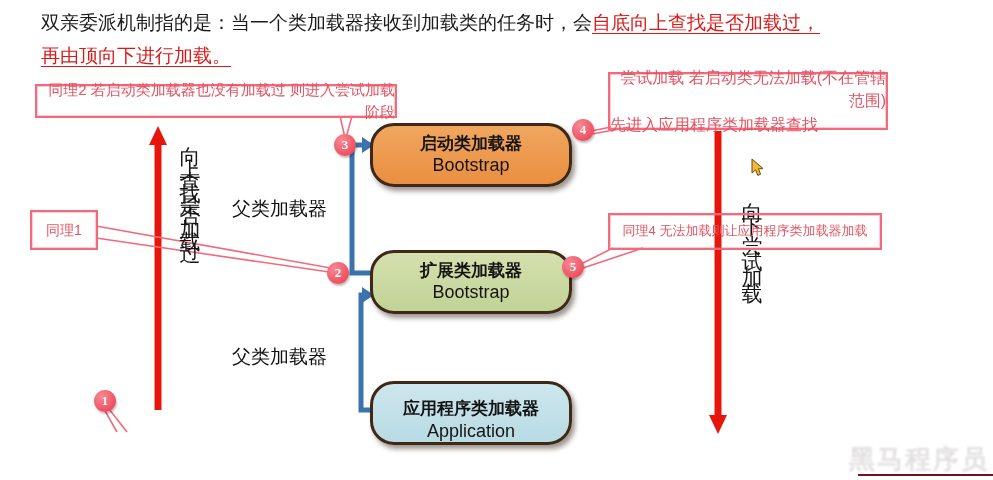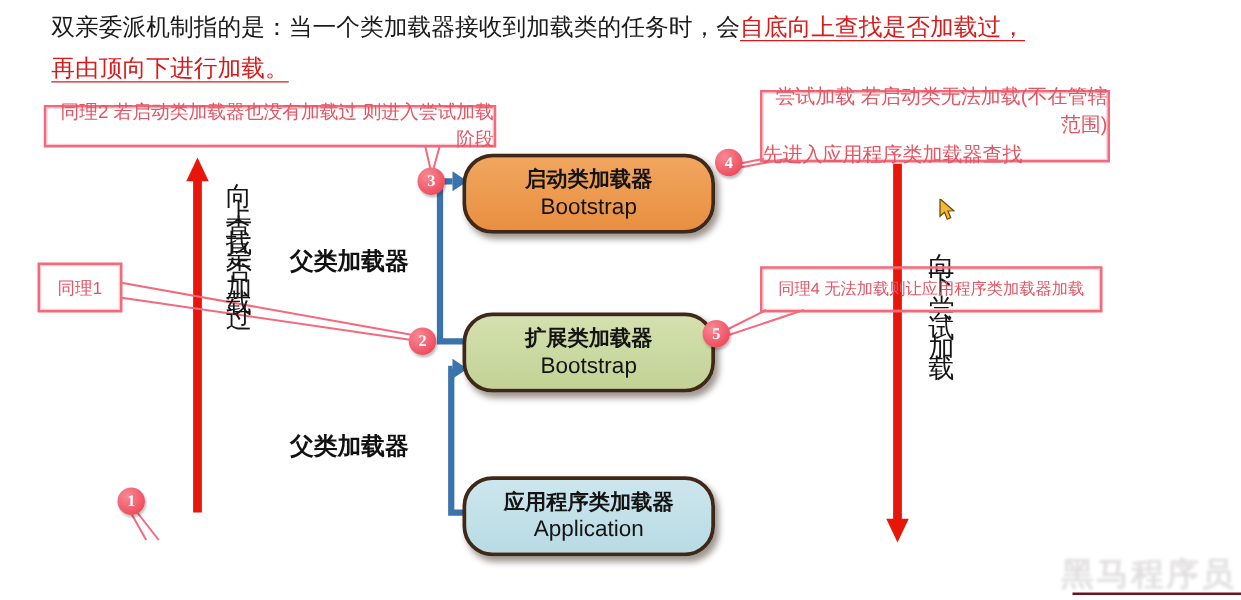--- a/index.html
+++ b/index.html
@@ -12,36 +12,36 @@
   .header .red{color:#d91a1a;text-decoration:underline;text-underline-offset:4px;}
   
   svg.overlay{position:absolute;left:0;top:0;z-index:1;pointer-events:none;}
   
   .vtext{
     position:absolute;z-index:2;color:#161616;font-size:21px;font-weight:500;
     writing-mode:vertical-rl;text-orientation:upright;
   }
   .vtext.left{left:176px;top:130px;letter-spacing:12px;}
   .vtext.right{left:738px;top:186px;letter-spacing:16px;}
-  .parent-label{position:absolute;z-index:2;font-size:19px;font-weight:700;color:#111;}
+  .parent-label{position:absolute;z-index:2;font-size:19px;font-weight:400;color:#111;}
   .parent-label.p1{left:232px;top:196px;}
   .parent-label.p2{left:232px;top:344px;}
   
   .loader{
     position:absolute;left:370px;width:196px;height:58px;z-index:3;
     border:3px solid #3f2817;border-radius:24px;
     display:flex;flex-direction:column;align-items:center;justify-content:center;
     box-shadow:3px 4px 5px rgba(40,25,10,.45);
     color:#141414;text-align:center;line-height:1.25;
   }
   .loader .cn{font-size:17px;font-weight:700;}
   .loader .en{font-size:18px;font-weight:500;}
   .loader.bootstrap{top:123px;background:linear-gradient(#f1a65f,#e98f41);}
   .loader.extension{top:250px;background:linear-gradient(#d4e0ae,#c2d396);}
-  .loader.application{top:381px;background:linear-gradient(#cde6ed,#b8dbe4);}
+  .loader.application{top:381px;background:linear-gradient(#cde6ed,#b8dbe4);justify-content:flex-end;}
   
   .callout{
     position:absolute;z-index:5;background:transparent;
     border:2px solid #f26a7c;box-shadow:inset 0 0 0 1px rgba(242,106,124,.35);
     color:#e25563;display:flex;align-items:center;justify-content:center;
     text-align:right;line-height:1.45;
   }
   .callout.c-step2{left:35px;top:84px;width:358px;height:30px;font-size:15px;}
   .callout.c-step4{left:608px;top:72px;width:276px;height:54px;font-size:16px;flex-direction:column;align-items:flex-start;padding-left:0;}
   .callout.c-step5{left:608px;top:213px;width:270px;height:33px;font-size:13px;}

